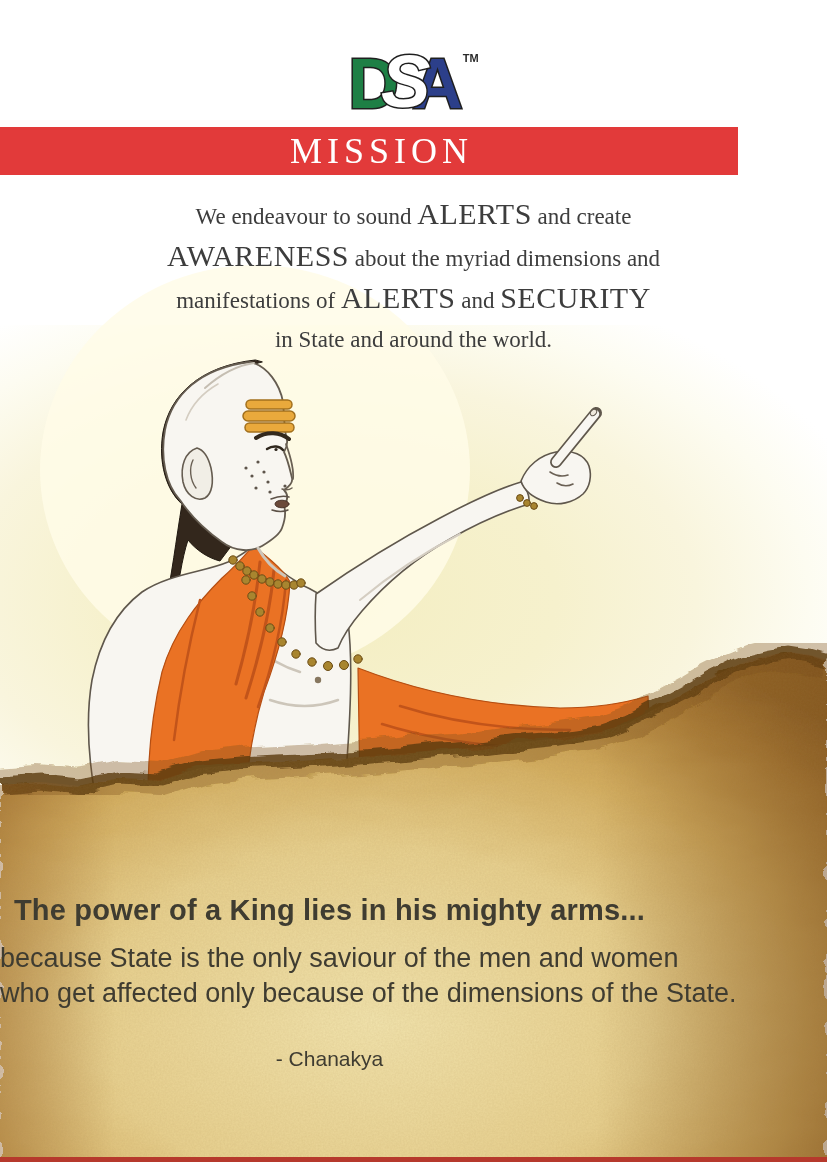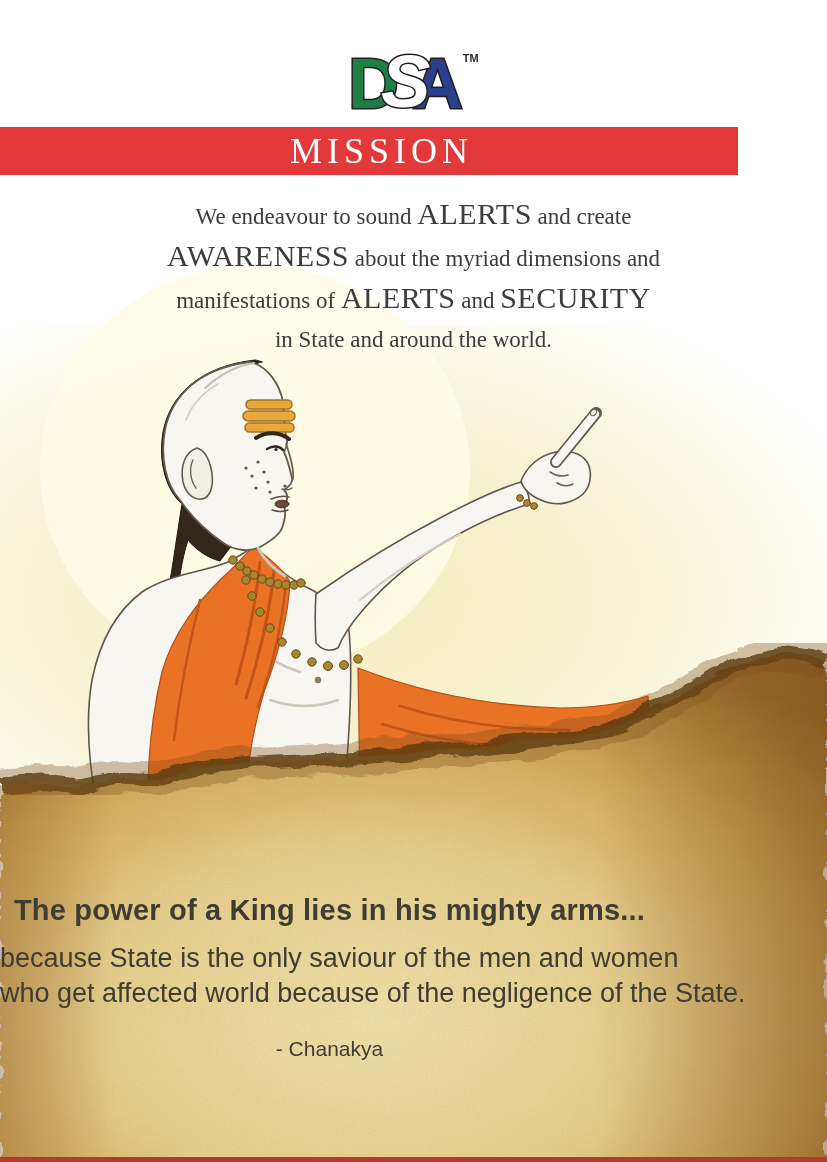--- a/index.html
+++ b/index.html
@@ -49,21 +49,21 @@
   
   .art{position:absolute;left:0;top:0;width:827px;height:1162px;}
   
   .quote{
     position:absolute;left:0;top:893px;width:659px;text-align:center;
     color:#3f3c31;z-index:5;
   }
   .quote-heading{font-size:29px;font-weight:bold;line-height:34px;letter-spacing:0.2px;}
   .quote-body{margin-top:14px;}
   .quote-line{font-size:27px;line-height:35px;white-space:nowrap;}
-  .quote-attr{margin-top:26px;font-size:21px;}
+  .quote-attr{margin-top:36px;font-size:21px;}
   .footer-bar{
     position:absolute;left:0;bottom:0;width:827px;height:5px;
     background:#b6392c;z-index:6;
   }
 </style>
 </head>
 <body>
 
 <div class="page">
 
@@ -246,19 +246,19 @@
       <div class="mline"><span>We endeavour to sound </span><span class="caps">ALERTS</span><span> and create</span></div>
       <div class="mline"><span class="caps">AWARENESS</span><span> about the myriad dimensions and</span></div>
       <div class="mline"><span>manifestations of </span><span class="caps">ALERTS</span><span> and </span><span class="caps">SECURITY</span></div>
       <div class="mline"><span>in State and around the world.</span></div>
     </div>
 
   <div class="quote">
     <div class="quote-heading">The power of a King lies in his mighty arms...</div>
     <div class="quote-body" id="quote-body">
         <div class="quote-line">because State is the only saviour of the men and women</div>
-        <div class="quote-line">who get affected world because of the negligence of the State.</div>
+        <div class="quote-line">who get affected only because of the dimensions of the State.</div>
       </div>
     <div class="quote-attr">- Chanakya</div>
   </div>
 
   <div class="footer-bar"></div>
 </div>
 
 </body></html>

